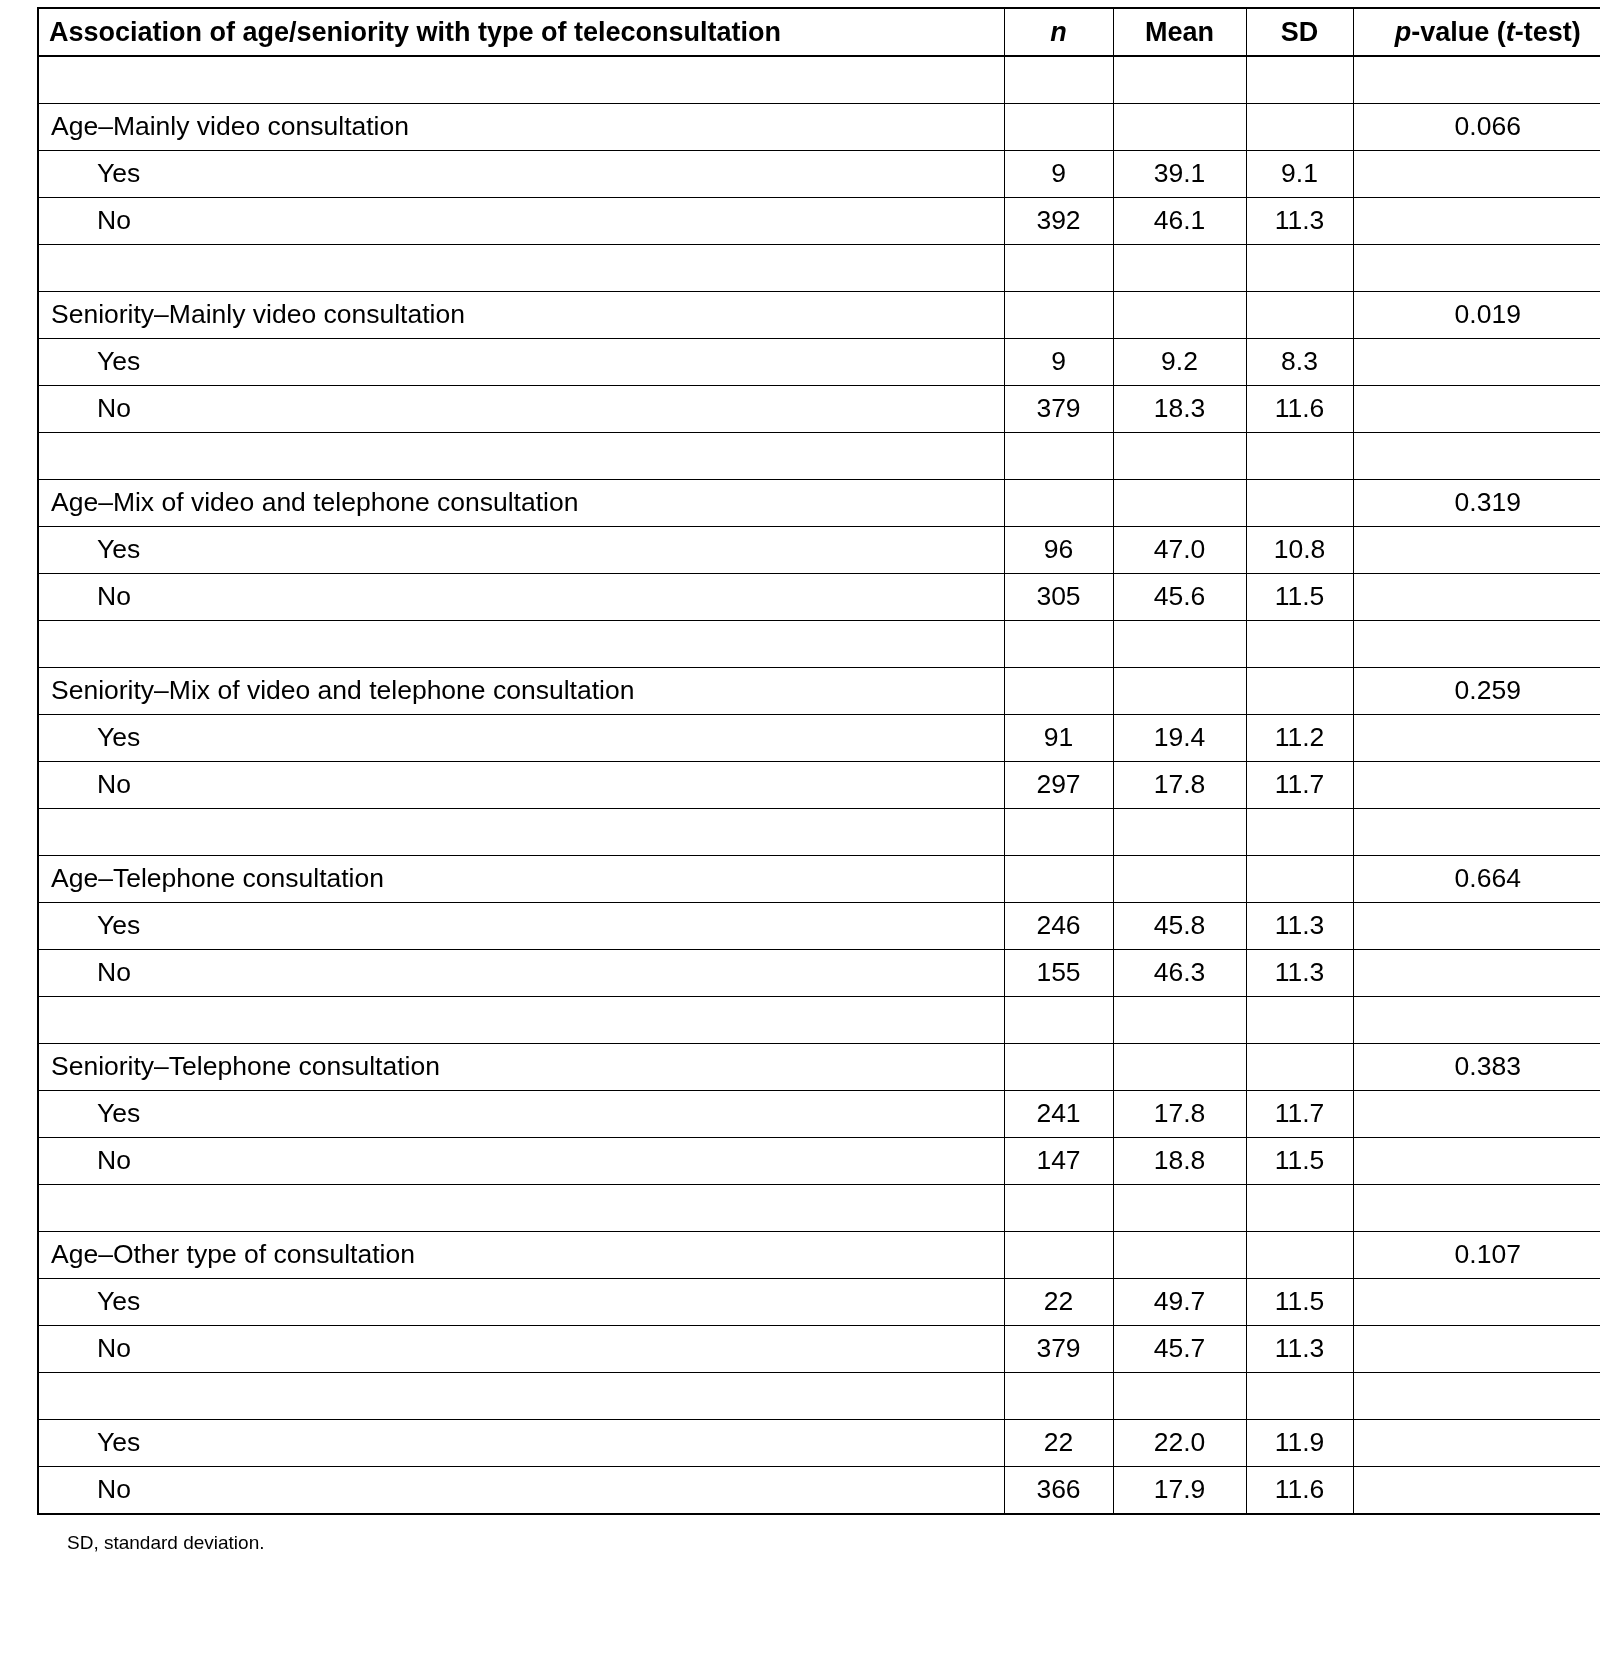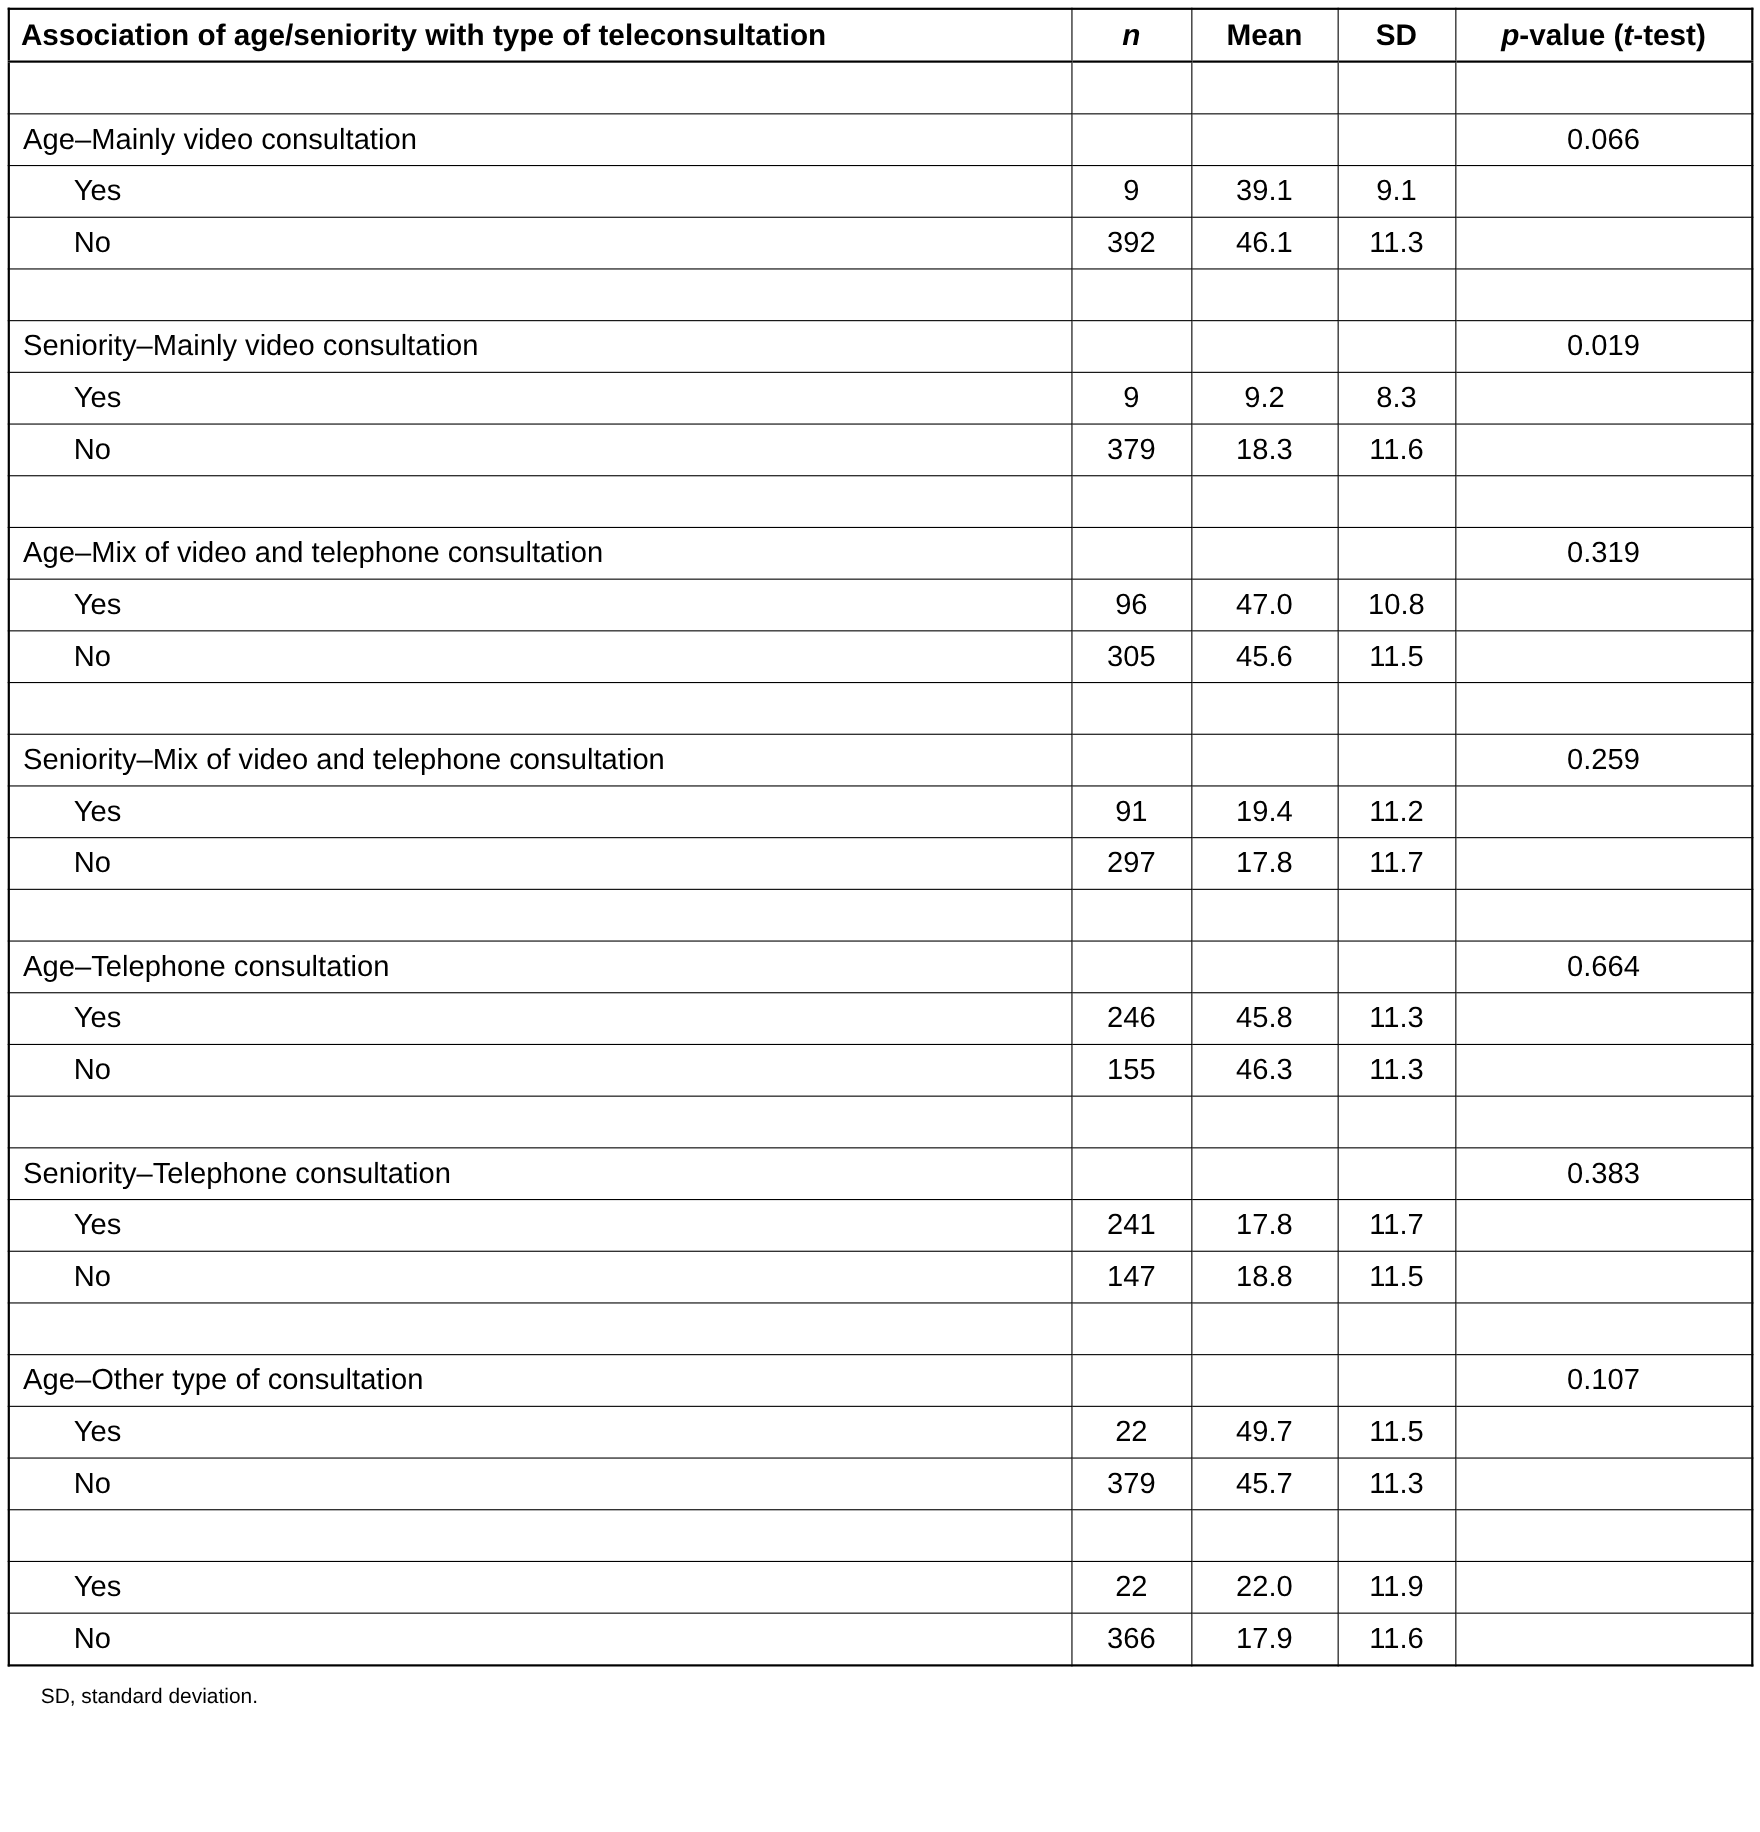--- a/index.html
+++ b/index.html
@@ -14,20 +14,21 @@
     font-family: "Liberation Sans", sans-serif;
     color: #000000;
     -webkit-font-smoothing: antialiased;
   }
   .page {
     position: relative;
     width: 1296px;
     height: 1665px;
     box-sizing: border-box;
     padding: 7px 8px 0 7px;
+    margin-left: 30px;
   }
   table.stats {
     border-collapse: collapse;
     width: 1585px;
     table-layout: fixed;
     border: 2px solid #000;
   }
   table.stats col.c-desc  { width: 966px; }
   table.stats col.c-n     { width: 109px; }
   table.stats col.c-mean  { width: 133px; }

